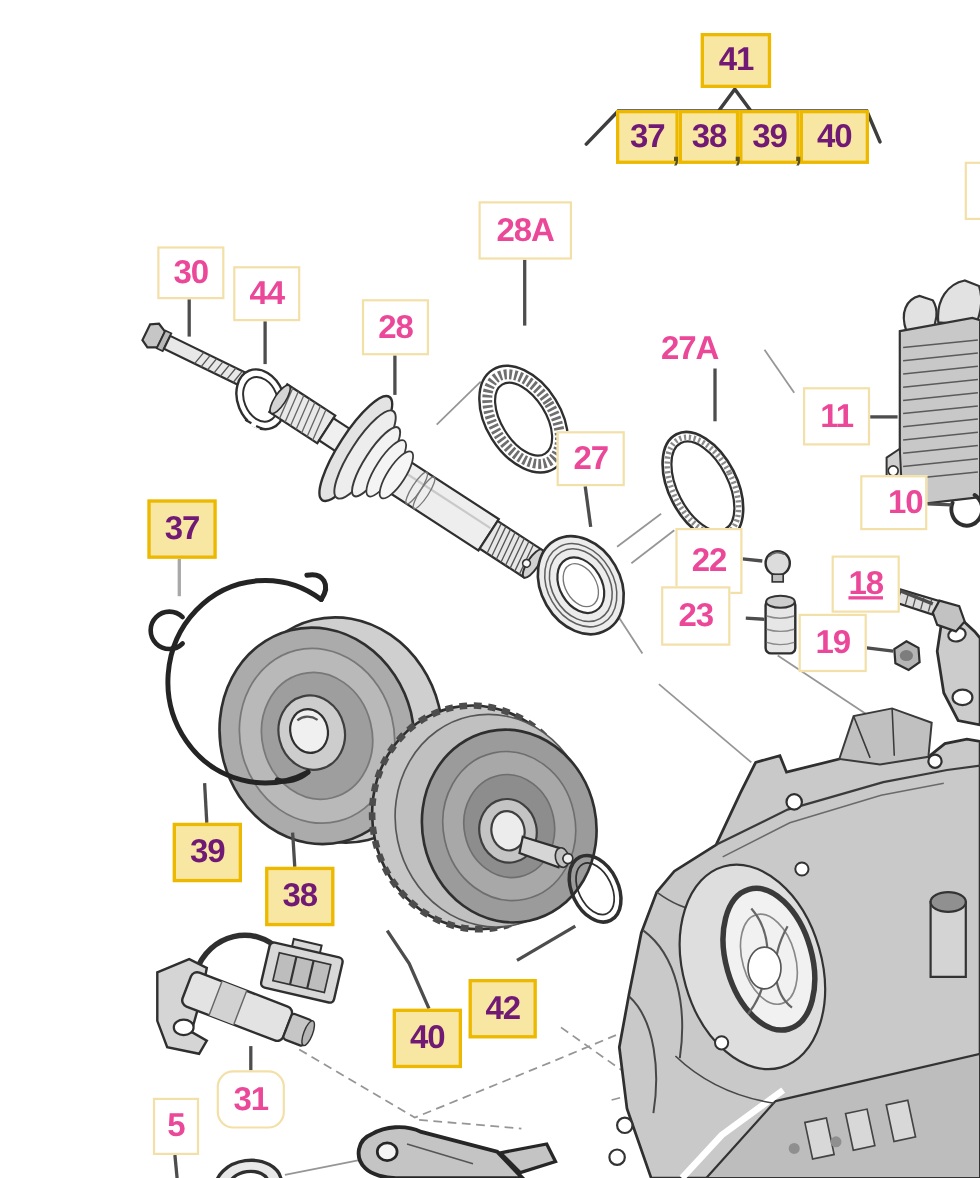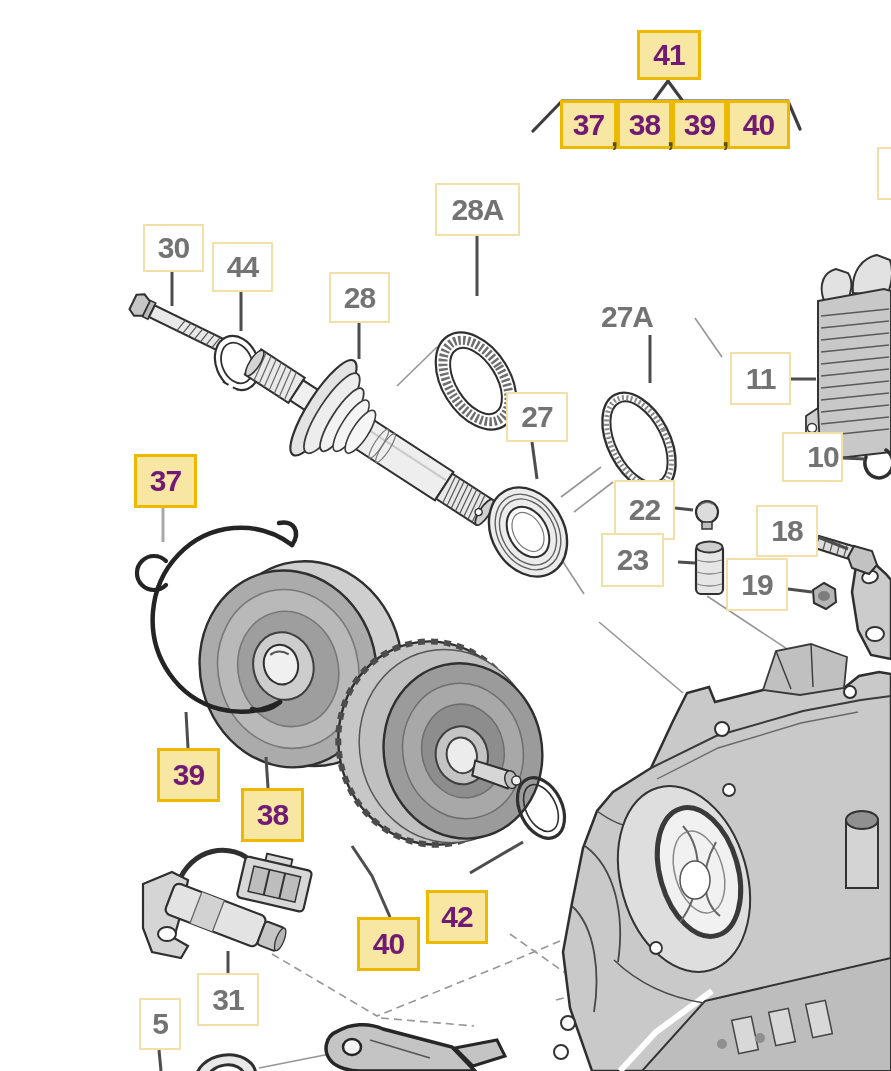--- a/index.html
+++ b/index.html
@@ -1,21 +1,21 @@
 <!DOCTYPE html>
 <html><head>
 <meta charset="utf-8">
 <style>
   html,body{margin:0;padding:0;background:#fff;}
   #stage{position:relative;width:891px;height:1071px;overflow:hidden;background:#ffffff;
          font-family:"Liberation Sans",sans-serif;}
   #art{position:absolute;left:0;top:0;z-index:1;}
   .lbl{position:absolute;z-index:2;display:flex;align-items:center;justify-content:center;
        box-sizing:border-box;background:#ffffff;border:2px solid #f3e0a8;
-       font-weight:700;font-size:30px;color:#737373;letter-spacing:-1px;}
+       font-weight:700;font-size:30px;color:#ec4899;letter-spacing:-1px;}
   .lbl.hl{background:#f8e6a3;border:3px solid #edb900;color:#701a75;}
   .lbl.noborder{border:none;background:transparent;}
   .grouprow{position:absolute;z-index:2;display:flex;}
   .grouprow .lbl{position:relative;}
   .sep{position:absolute;z-index:3;bottom:-4px;font-weight:700;font-size:26px;color:#56511f;}
 </style>
 </head>
 <body>
 
 <div id="stage">
@@ -285,24 +285,24 @@
 <div class="lbl" style="left:143px;top:224px;width:61px;height:48px;">30</div>
 <div class="lbl" style="left:212px;top:242px;width:61px;height:50px;">44</div>
 <div class="lbl" style="left:329px;top:272px;width:61px;height:51px;">28</div>
 <div class="lbl" style="left:435px;top:183px;width:85px;height:53px;">28A</div>
 <div class="lbl" style="left:506px;top:392px;width:62px;height:50px;">27</div>
 <div class="lbl noborder" style="left:589px;top:299px;width:76px;height:36px;">27A</div>
 <div class="lbl" style="left:730px;top:352px;width:61px;height:53px;">11</div>
 <div class="lbl" style="left:782px;top:432px;width:61px;height:50px;padding-left:21px;">10</div>
 <div class="lbl" style="left:614px;top:480px;width:61px;height:60px;">22</div>
 <div class="lbl" style="left:601px;top:533px;width:63px;height:54px;text-align:right;">23</div>
-<div class="lbl" style="left:756px;top:505px;width:62px;height:52px;">18</div>
+<div class="lbl" style="left:756px;top:505px;width:62px;height:52px;text-decoration:underline;">18</div>
 <div class="lbl" style="left:726px;top:558px;width:62px;height:53px;">19</div>
 <div class="lbl hl" style="left:134px;top:454px;width:63px;height:54px;">37</div>
 <div class="lbl hl" style="left:157px;top:748px;width:63px;height:54px;">39</div>
 <div class="lbl hl" style="left:241px;top:788px;width:63px;height:54px;">38</div>
 <div class="lbl hl" style="left:426px;top:873px;width:62px;height:54px;margin-top:17px;">42</div>
 <div class="lbl hl" style="left:357px;top:917px;width:63px;height:54px;">40</div>
-<div class="lbl" style="left:197px;top:973px;width:62px;height:53px;">31</div>
+<div class="lbl" style="left:197px;top:973px;width:62px;height:53px;border-radius:15px;">31</div>
 <div class="lbl" style="left:139px;top:998px;width:42px;height:52px;">5</div>
 <div class="lbl" style="left:877px;top:147px;width:30px;height:53px;"></div>
 
 </div>
 
 </body></html>

